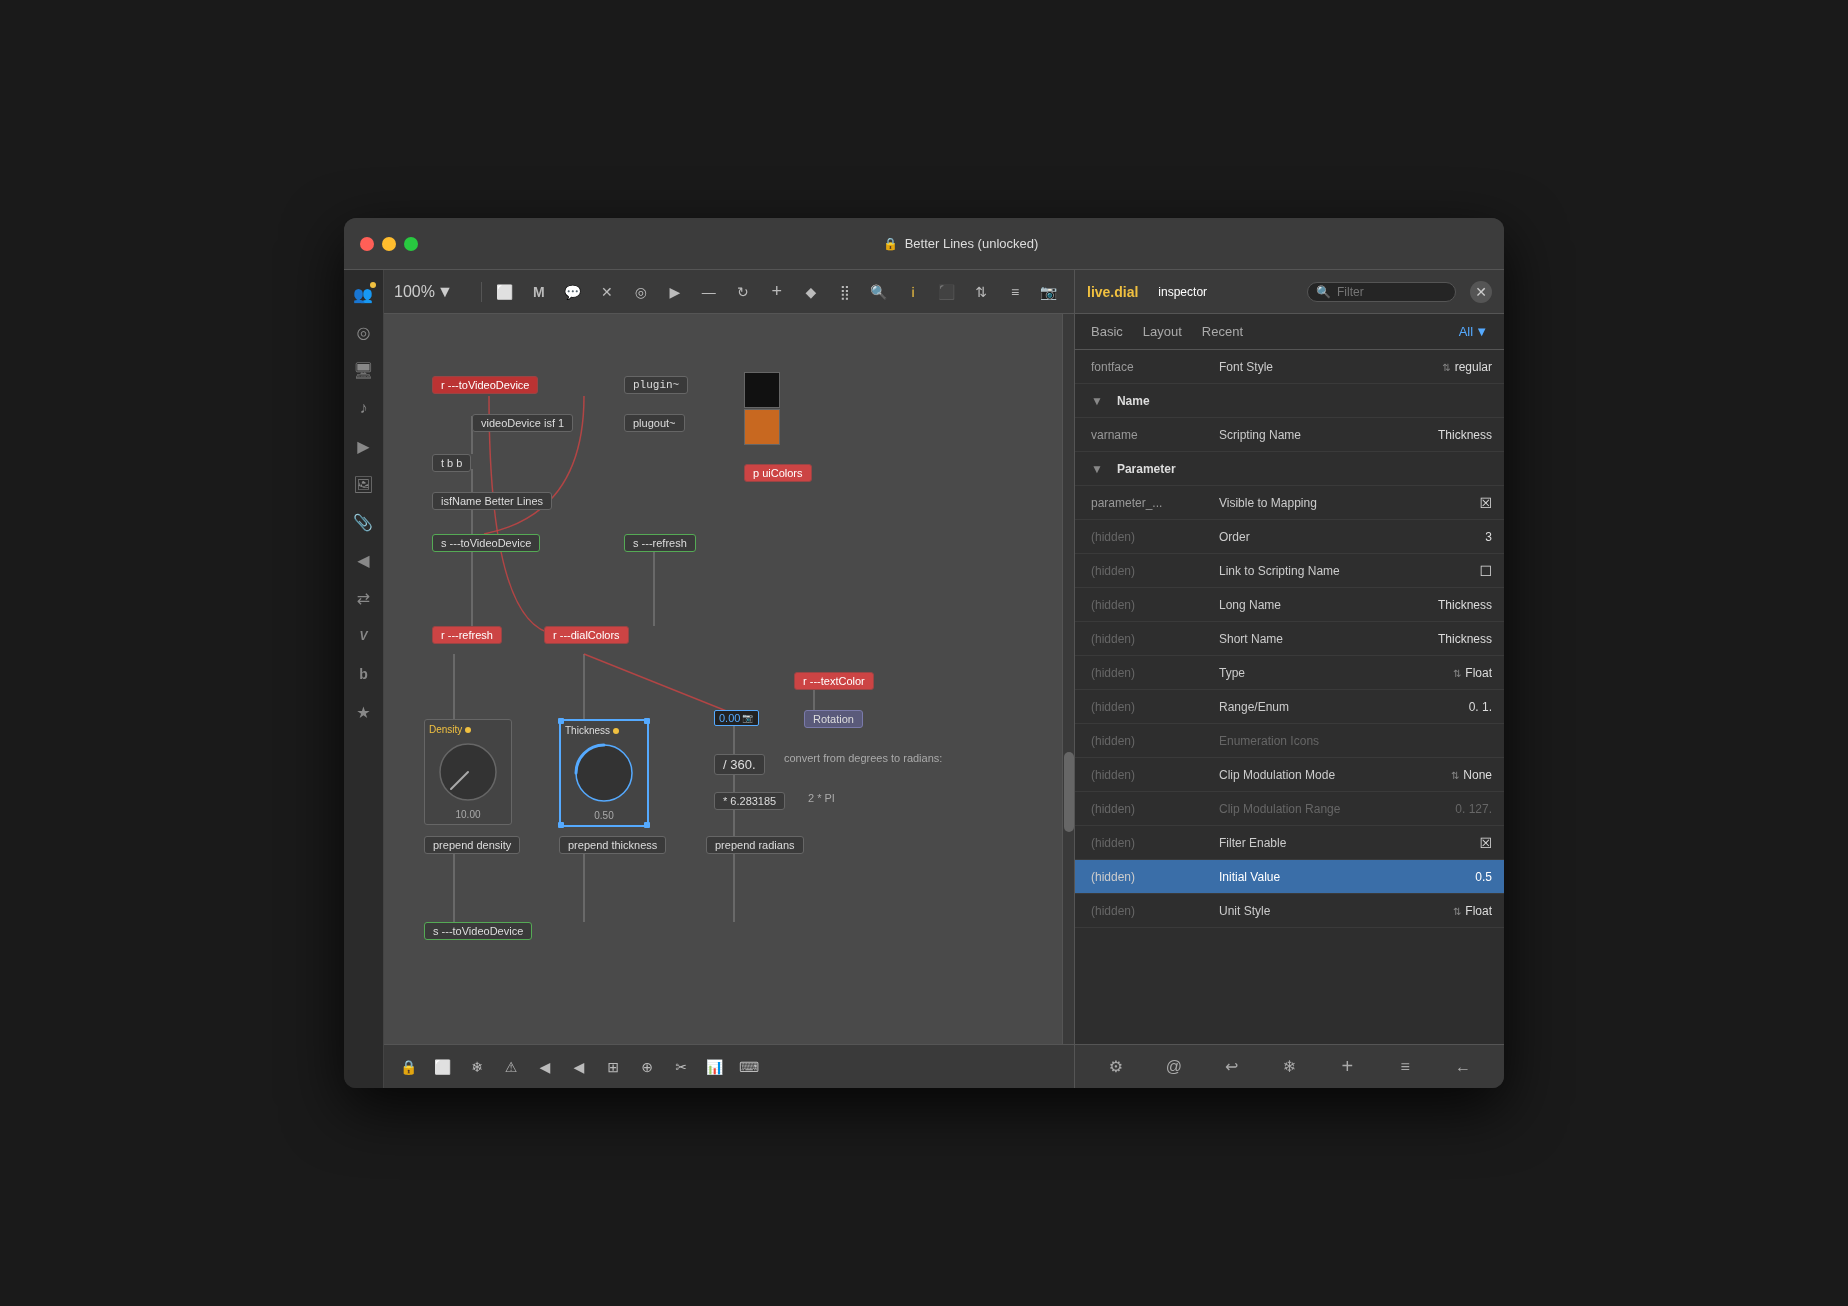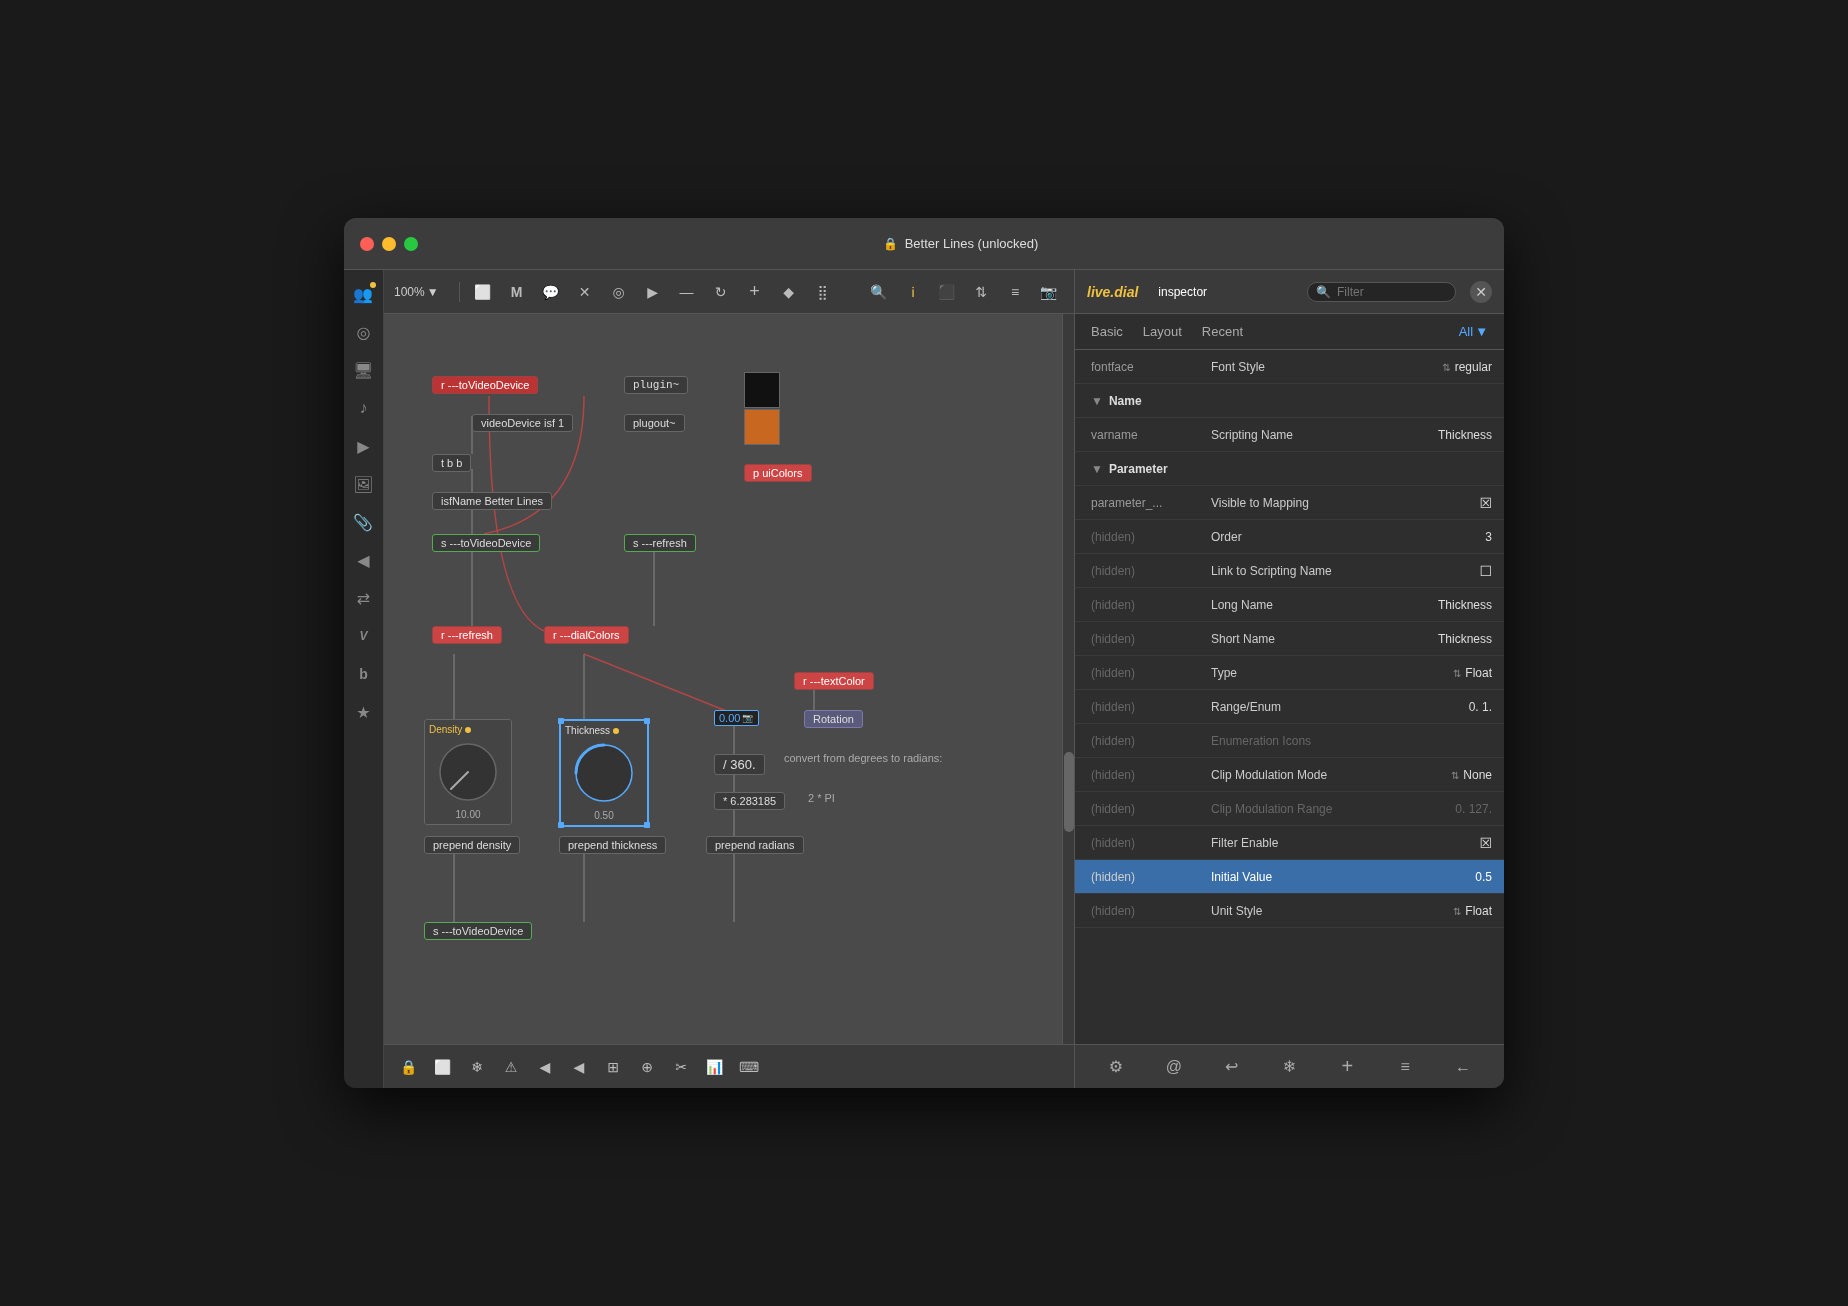--- a/index.html
+++ b/index.html
@@ -93,23 +93,23 @@
       height: 44px;
       background: #3a3a3a;
       border-bottom: 1px solid #555;
       display: flex;
       align-items: center;
       padding: 0 10px;
       gap: 4px;
       flex-shrink: 0;
     }
     .toolbar-zoom {
-      font-size: 12px;
+      font-size: 16px;
       color: #ccc;
-      margin-right: 12px;
+      margin-right: 20px;
       display: flex; align-items: center; gap: 2px;
     }
     .toolbar-btn {
       width: 30px; height: 28px;
       display: flex; align-items: center; justify-content: center;
       color: #bbb;
       font-size: 14px;
       border-radius: 3px;
       cursor: pointer;
       border: none;
@@ -151,21 +151,21 @@
     }
     .inspector-header {
       height: 44px;
       background: #3a3a3a;
       border-bottom: 1px solid #555;
       display: flex;
       align-items: center;
       padding: 0 12px;
       gap: 8px;
     }
-    .inspector-title-live { color: #f0c040; font-size: 14px; font-weight: 600; font-style: italic; }
+    .inspector-title-live { color: #f0c040; font-size: 14px; font-weight: 600; }
     .inspector-title-rest { color: #ffffff; font-size: 12px; }
     .inspector-search {
       margin-left: auto;
       display: flex;
       align-items: center;
       background: #252525;
       border: 1px solid #555;
       border-radius: 14px;
       padding: 2px 8px;
       gap: 6px;
@@ -216,20 +216,21 @@
       flex: 1;
       overflow-y: auto;
     }
     .inspector-row {
       display: flex;
       align-items: center;
       height: 34px;
       padding: 0 12px 0 16px;
       border-bottom: 1px solid #3a3a3a;
       font-size: 12px;
+      gap: 8px;
     }
     .inspector-row.selected { background: #3a6ea8; }
     .inspector-row.section-header {
       background: #2e2e2e;
       font-weight: 600;
       color: #ddd;
       font-size: 12px;
     }
     .inspector-row .col-key {
       width: 120px;

